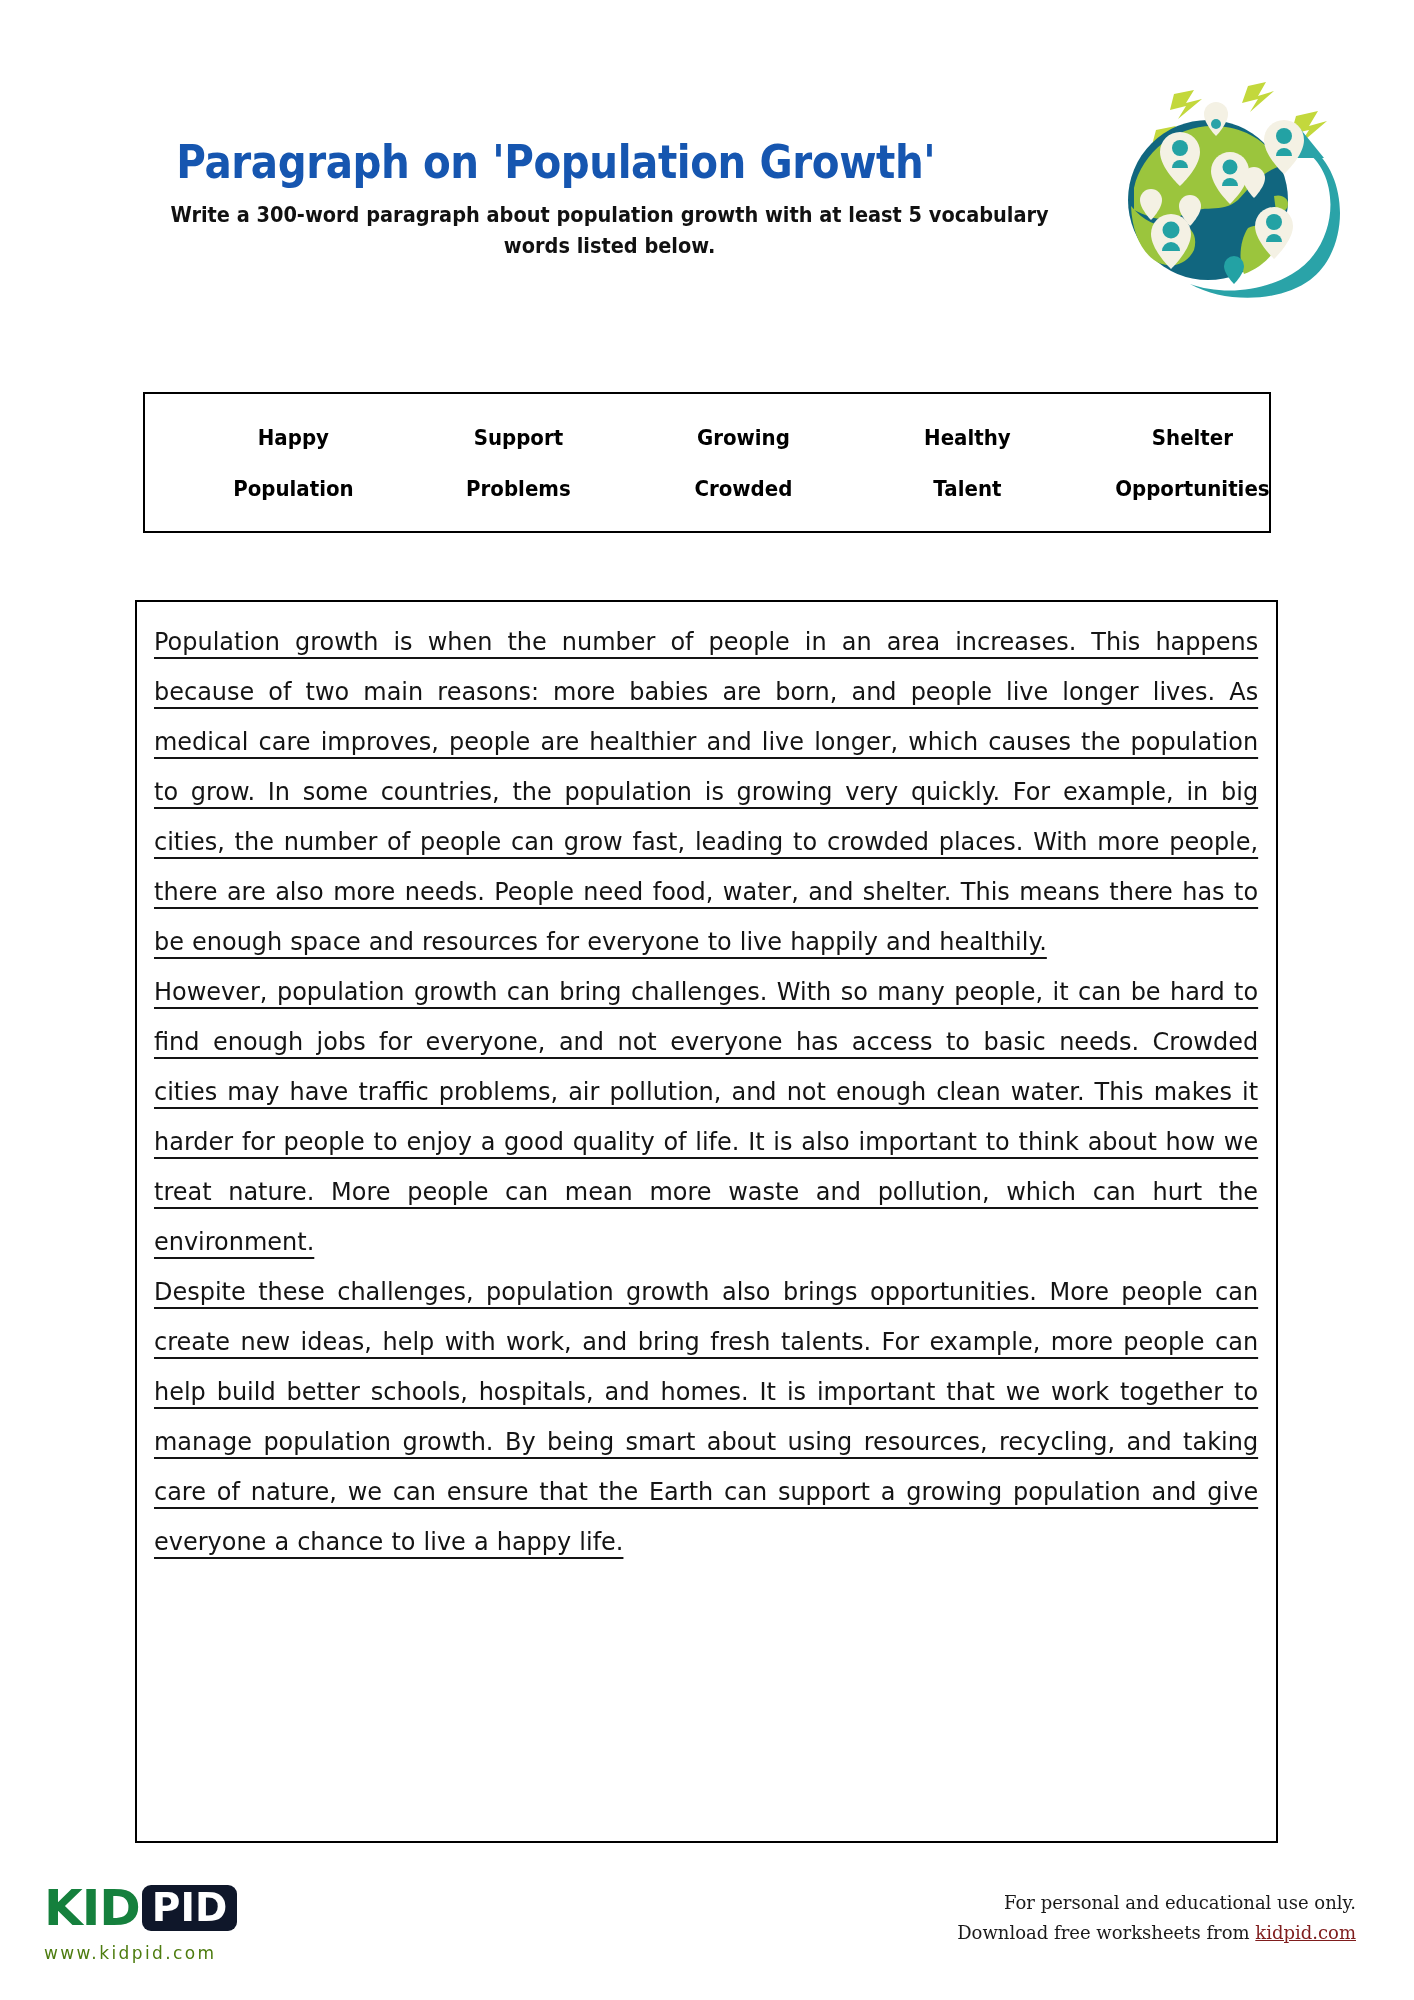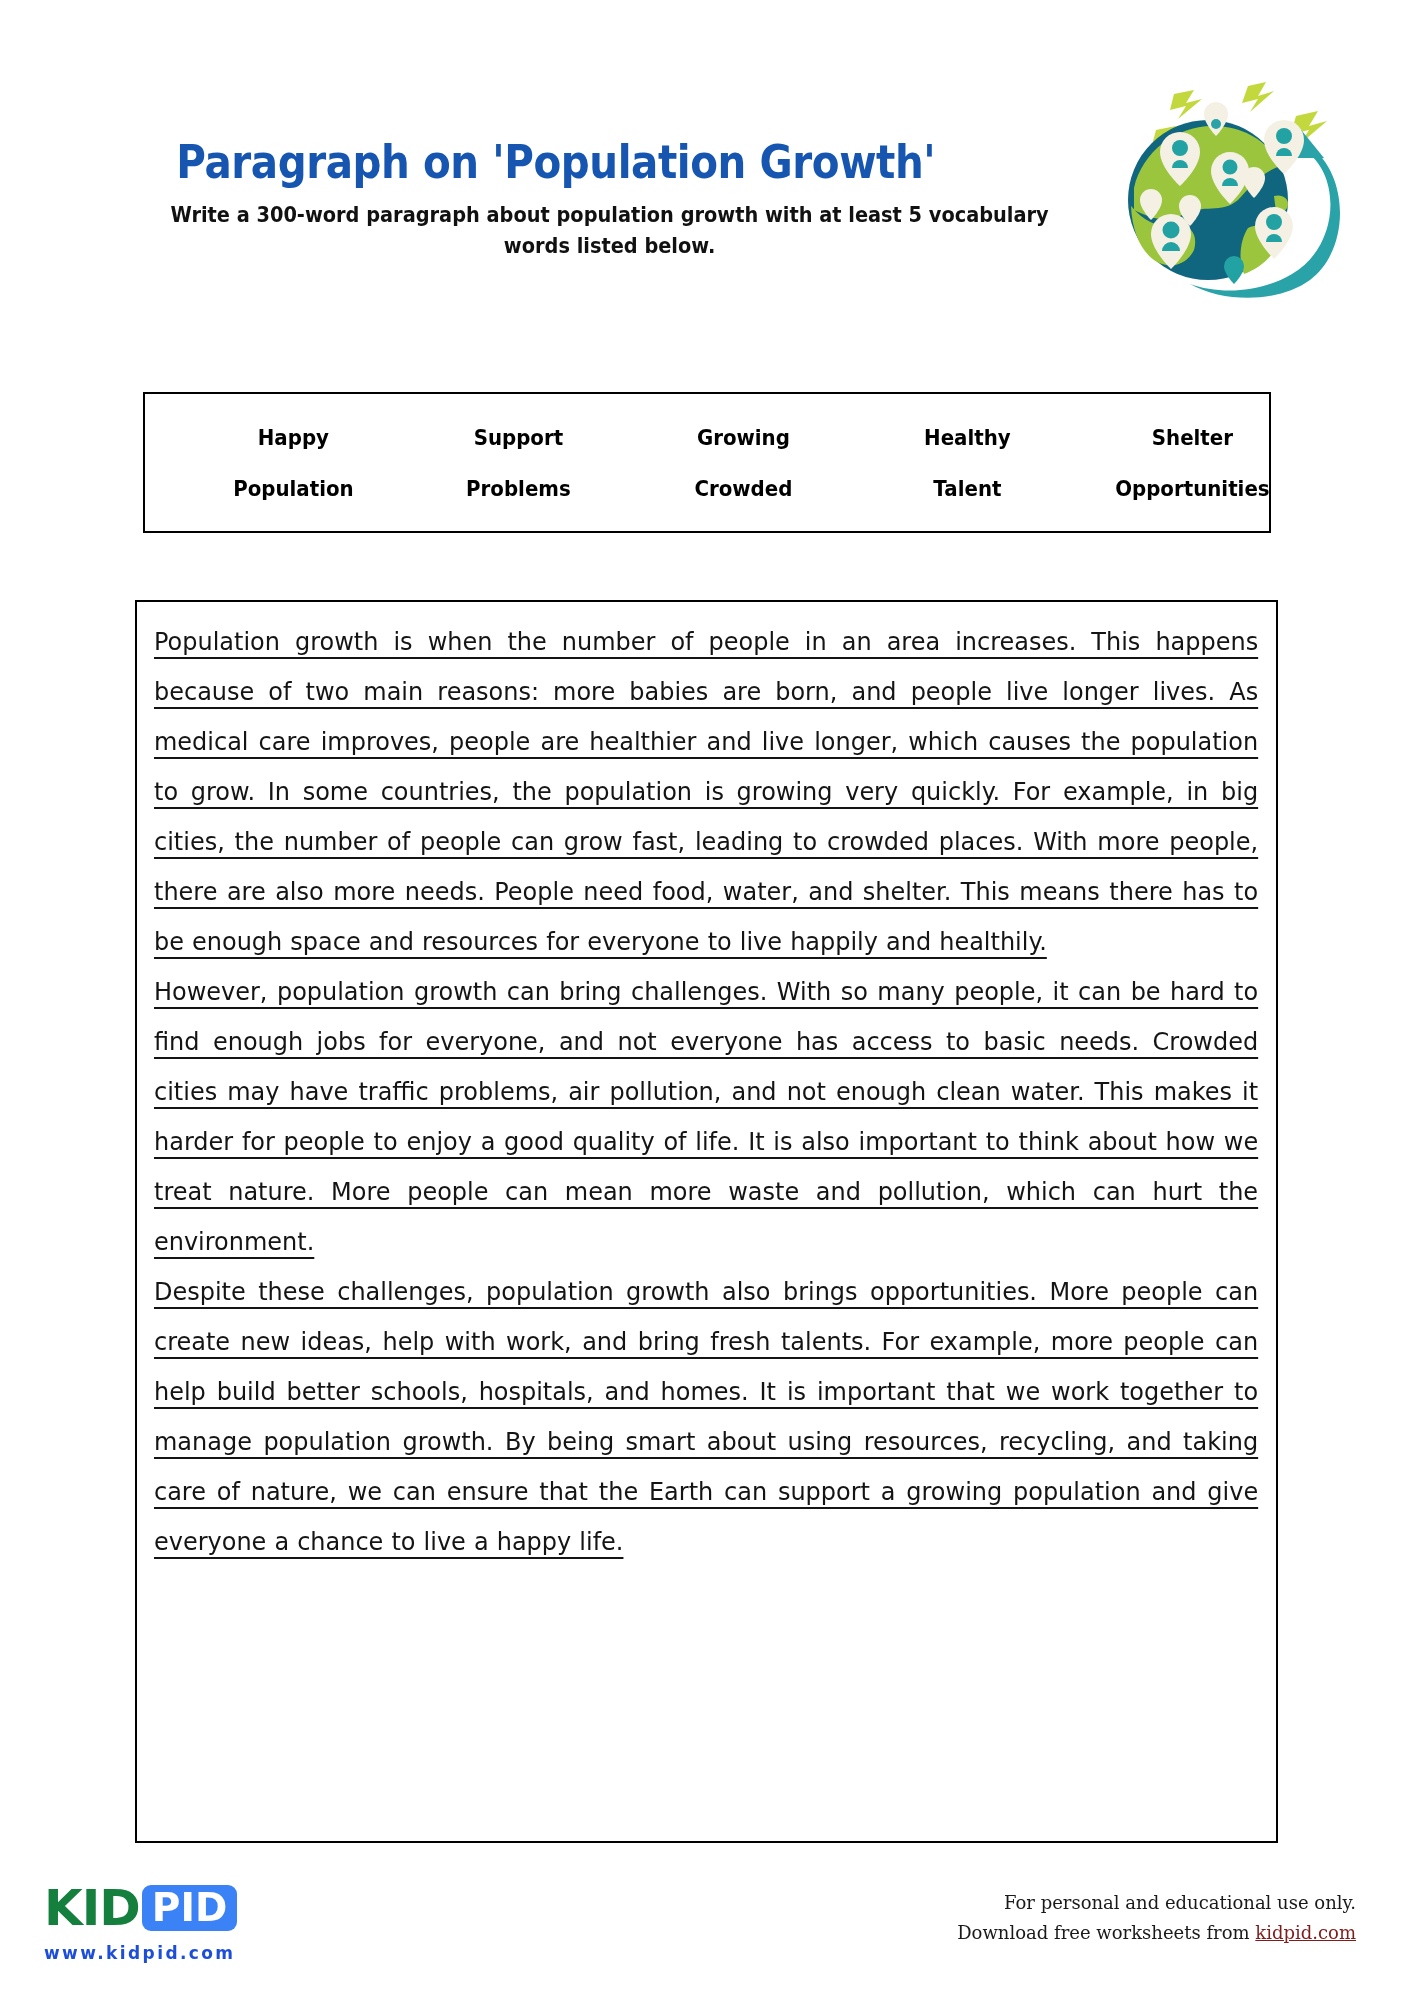--- a/index.html
+++ b/index.html
@@ -127,40 +127,39 @@
   #logo-mark { display: flex; align-items: center; height: 56px; }
   #logo-kid {
     font-family: "DejaVu Sans", sans-serif;
     font-weight: 700;
     font-size: 50px;
     color: #15803d;
     letter-spacing: -1px;
     line-height: 1;
   }
   #logo-pid-wrap {
-    background: #3b82f6;
+    background: #0f172a;
     border-radius: 9px;
     padding: 3px 10px 4px 10px;
     margin-left: 2px;
   }
   #logo-pid {
     font-family: "DejaVu Sans", sans-serif;
     font-weight: 700;
     font-size: 39px;
     color: #ffffff;
     letter-spacing: 0px;
     line-height: 1;
   }
   #logo-url {
     margin-top: 7px;
     font-family: "DejaVu Sans", sans-serif;
     font-size: 17px;
     letter-spacing: 2.4px;
-    color: #1d4ed8;
-    font-weight: bold;
+    color: #4d7c0f;
   }
 
   #footer-notice {
     position: absolute;
     right: 58px;
     top: 28px;
     text-align: right;
     font-family: "DejaVu Serif", serif;
     font-size: 18px;
     line-height: 1.65;

